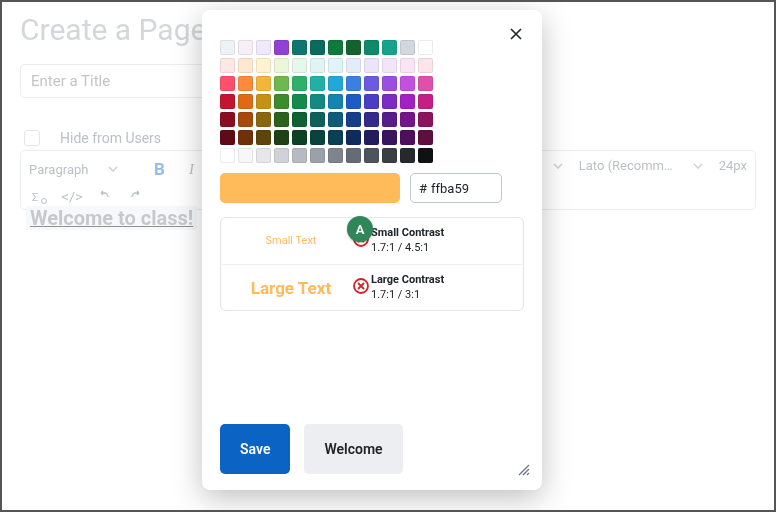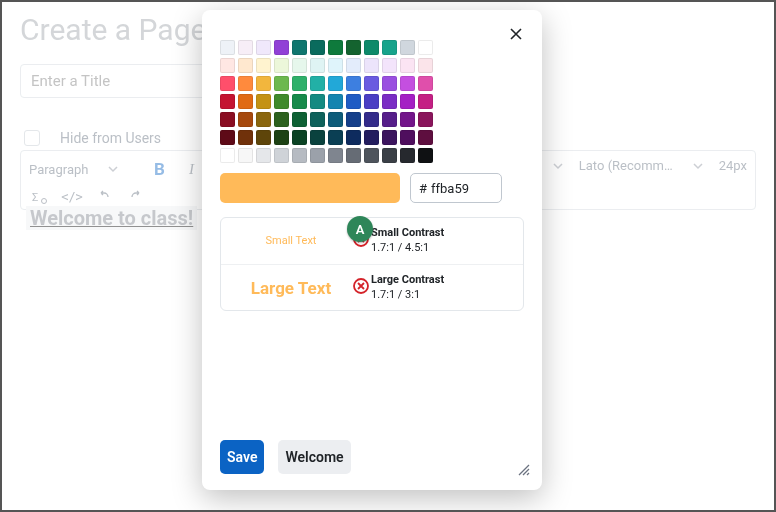--- a/index.html
+++ b/index.html
@@ -42,21 +42,21 @@
   .c-row + .c-row { border-top: 1px solid #eef0f2; }
   .sample { width: 120px; text-align: center; }
   .sample.small { font-size: 11px; color: #ffba59; }
   .sample.large { font-size: 17px; font-weight: 700; color: #ffba59; }
   .fail-icon { color: #d4232a; }
   .c-labels { font-size: 11px; color: #202428; line-height: 1.35; }
   .c-labels .t { font-weight: 700; }
   .a-badge { position: absolute; top: -2px; left: 126px; width: 26px; height: 26px; background: #2e8659; color: #fff; border-radius: 50%; display: flex; align-items: center; justify-content: center; font-size: 13px; font-weight: 600; box-shadow: 0 1px 2px rgba(0,0,0,0.3); z-index: 5; }
 
   .modal-actions { position: absolute; bottom: 16px; left: 18px; right: 18px; display: flex; gap: 14px; align-items: center; }
-  .btn { height: 34px; padding: 0 7px; border-radius: 5px; font-size: 14px; font-weight: 600; display: flex; align-items: center; cursor: pointer; border: none; }
+  .btn { height: 50px; padding: 0 20px; border-radius: 5px; font-size: 14px; font-weight: 600; display: flex; align-items: center; cursor: pointer; border: none; }
   .btn-primary { background: #0b63c4; color: #fff; }
   .btn-secondary { background: #eceef1; color: #202428; }
   .resize { position: absolute; bottom: 10px; right: 12px; color: #6b7280; }
 </style>
 </head>
 <body>
 
 <div class="bg">
   <div class="page-title">Create a Page</div>
 

